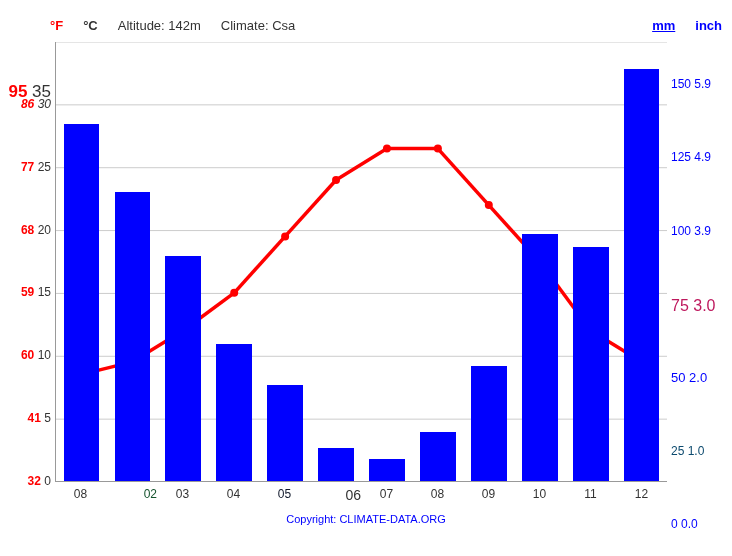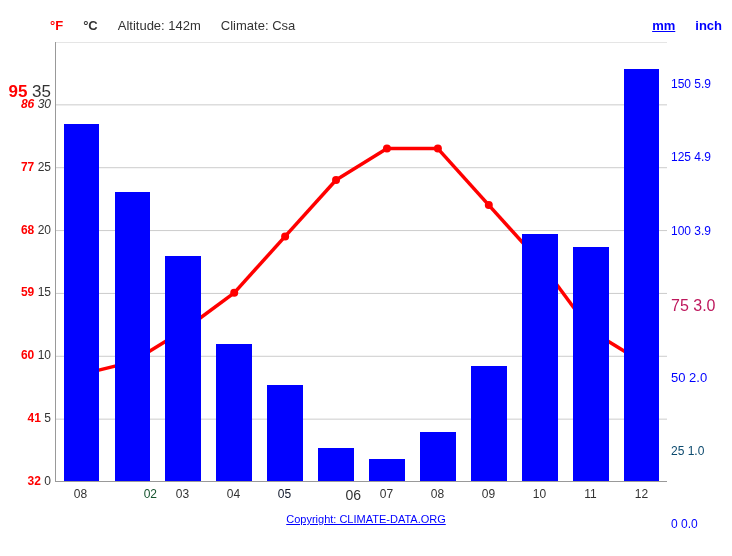--- a/index.html
+++ b/index.html
@@ -26,21 +26,20 @@
     .axis-label-f { color: red; font-weight: bold; font-size: 13px; }
     .axis-label-c { color: #333; font-weight: bold; font-size: 13px; }
     .header-info { color: #333; font-size: 13px; }
     .mm-label { color: blue; font-weight: bold; font-size: 13px; text-decoration: underline; }
     .inch-label { color: blue; font-weight: bold; font-size: 13px; }
     .copyright {
       text-align: center;
       color: blue;
       font-size: 11px;
       margin-top: 12px;
-      text-decoration: underline;
     }
   </style>
 </head>
 <body>
 
 <div class="chart-container">
 
   <div class="header">
     <span class="axis-label-f">°F</span>
     <span class="axis-label-c">°C</span>

